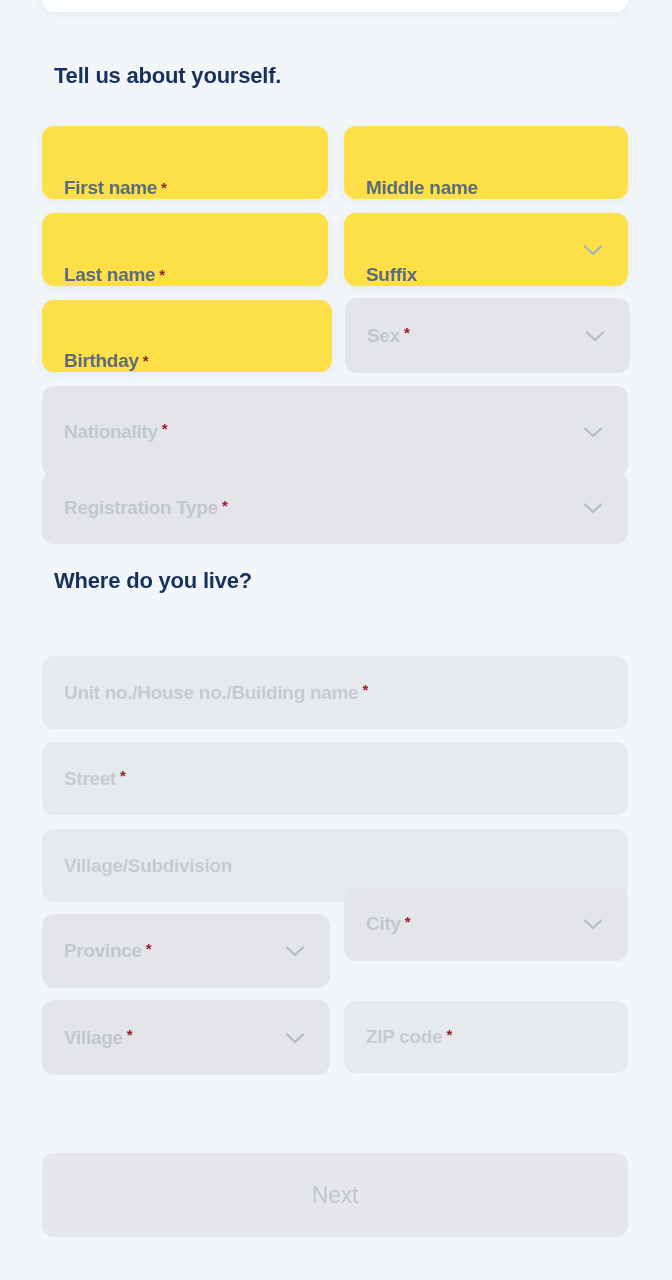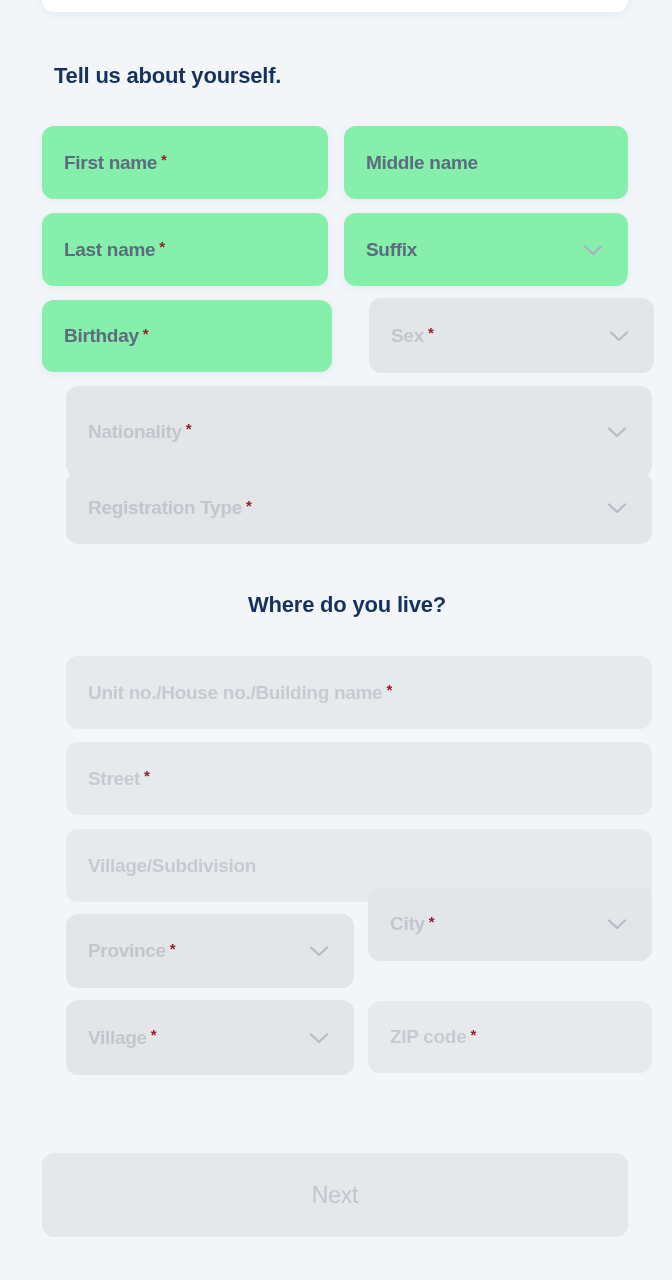--- a/index.html
+++ b/index.html
@@ -57,42 +57,41 @@
 
   #head-about {
     position: absolute;
     left: 42px;
     top: 63px;
     width: 586px;
   }
   #head-live {
     position: absolute;
     left: 42px;
-    top: 592px;
-    width: 586px;
-    flex-direction: column;
+    top: 568px;
+    width: 586px;
   }
 
   
   .field {
     position: absolute;
     box-sizing: border-box;
     border-radius: 12px;
     display: flex;
     align-items: center;
     padding: 0 22px;
   }
   .field.enabled {
-    background: #86efac;
+    background: #fde047;
     box-shadow: 0 2px 9px rgba(120, 140, 165, 0.10);
+    align-items: flex-end;
   }
   .field.disabled {
     background: #e4e5e9;
     box-shadow: none;
-    margin-left: 24px;
   }
   .field.disabled.soft {
     background: #e7eaed;
   }
 
   .field-label {
     font-size: 19px;
     font-weight: bold;
     letter-spacing: -0.3px;
     white-space: nowrap;

